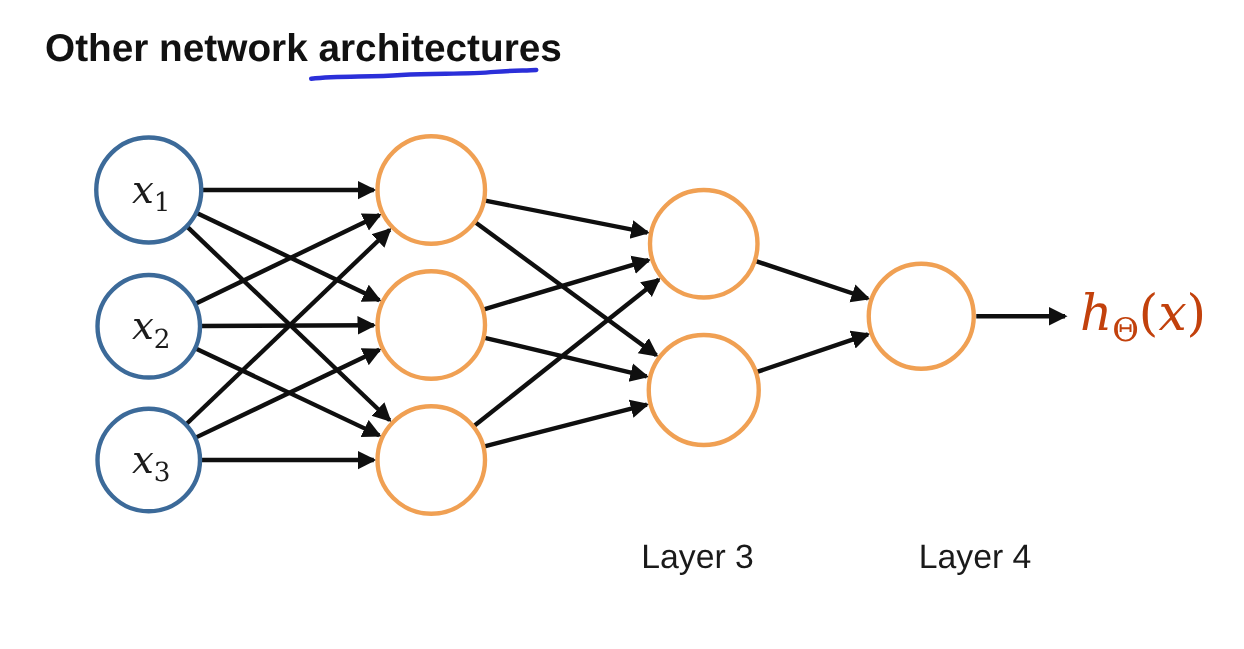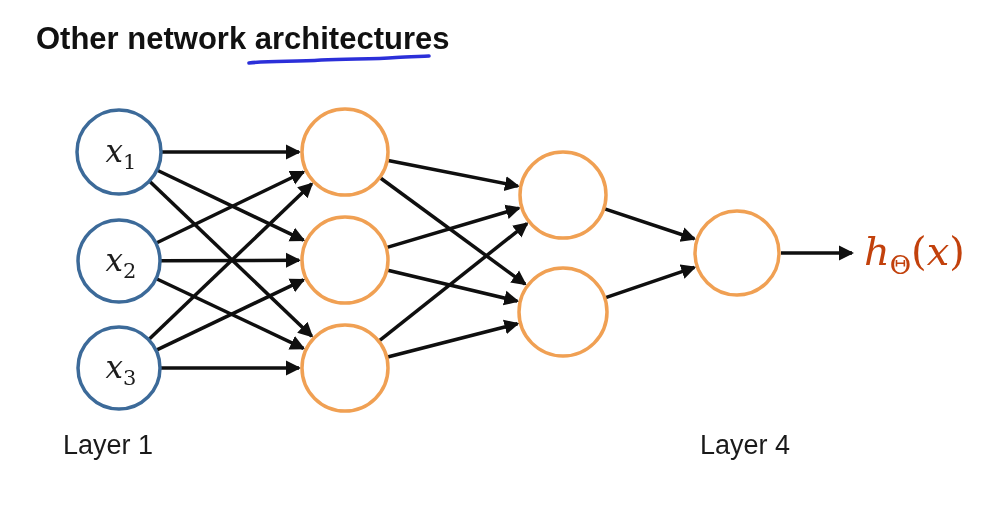--- a/index.html
+++ b/index.html
@@ -32,21 +32,21 @@
     position: absolute;
     top: 430px;
     transform: translateX(-50%);
     font-size: 27px;
     color: #1a1a1a;
     white-space: nowrap;
   }
   #layer-label-1 { left: 108px; }
   #layer-label-2 { left: 346px; }
   #layer-label-3 { left: 558px; }
-  #layer-label-4 { left: 745px; text-align: center; }
+  #layer-label-4 { left: 780px; text-align: center; }
   #output-label {
     position: absolute;
     left: 864px;
     top: 228px;
     font-family: "DejaVu Serif", serif;
     font-size: 40px;
     color: #c2410c;
     white-space: nowrap;
   }
   #output-label .var { font-style: italic; }
@@ -102,20 +102,20 @@
         <text x="121" y="378" text-anchor="middle" font-family="&quot;DejaVu Serif&quot;, serif" font-size="31" fill="#1c1c1c"><tspan font-style="italic">x</tspan><tspan font-size="21" dy="7">3</tspan></text>
         <circle cx="345" cy="152" r="43" fill="#ffffff" stroke="#f0a053" stroke-width="3.5"></circle>
         <circle cx="345" cy="260" r="43" fill="#ffffff" stroke="#f0a053" stroke-width="3.5"></circle>
         <circle cx="345" cy="368" r="43" fill="#ffffff" stroke="#f0a053" stroke-width="3.5"></circle>
         <circle cx="563" cy="195" r="43" fill="#ffffff" stroke="#f0a053" stroke-width="3.5"></circle>
         <circle cx="563" cy="312" r="44" fill="#ffffff" stroke="#f0a053" stroke-width="3.5"></circle>
         <circle cx="737" cy="253" r="42" fill="#ffffff" stroke="#f0a053" stroke-width="3.5"></circle>
       </g>
   </svg>
 
-  <div class="layer-label" id="layer-label-1">Layer 1</div>
+  <div class="layer-label" id="layer-label-3">Layer 3</div>
   <div class="layer-label" id="layer-label-4">Layer 4</div>
 
   <div id="output-label">
     <span class="var">h</span><span class="sub">Θ</span><span class="paren">(</span><span class="var">x</span><span class="paren">)</span>
   </div>
 
 </div>
 
 </body></html>

